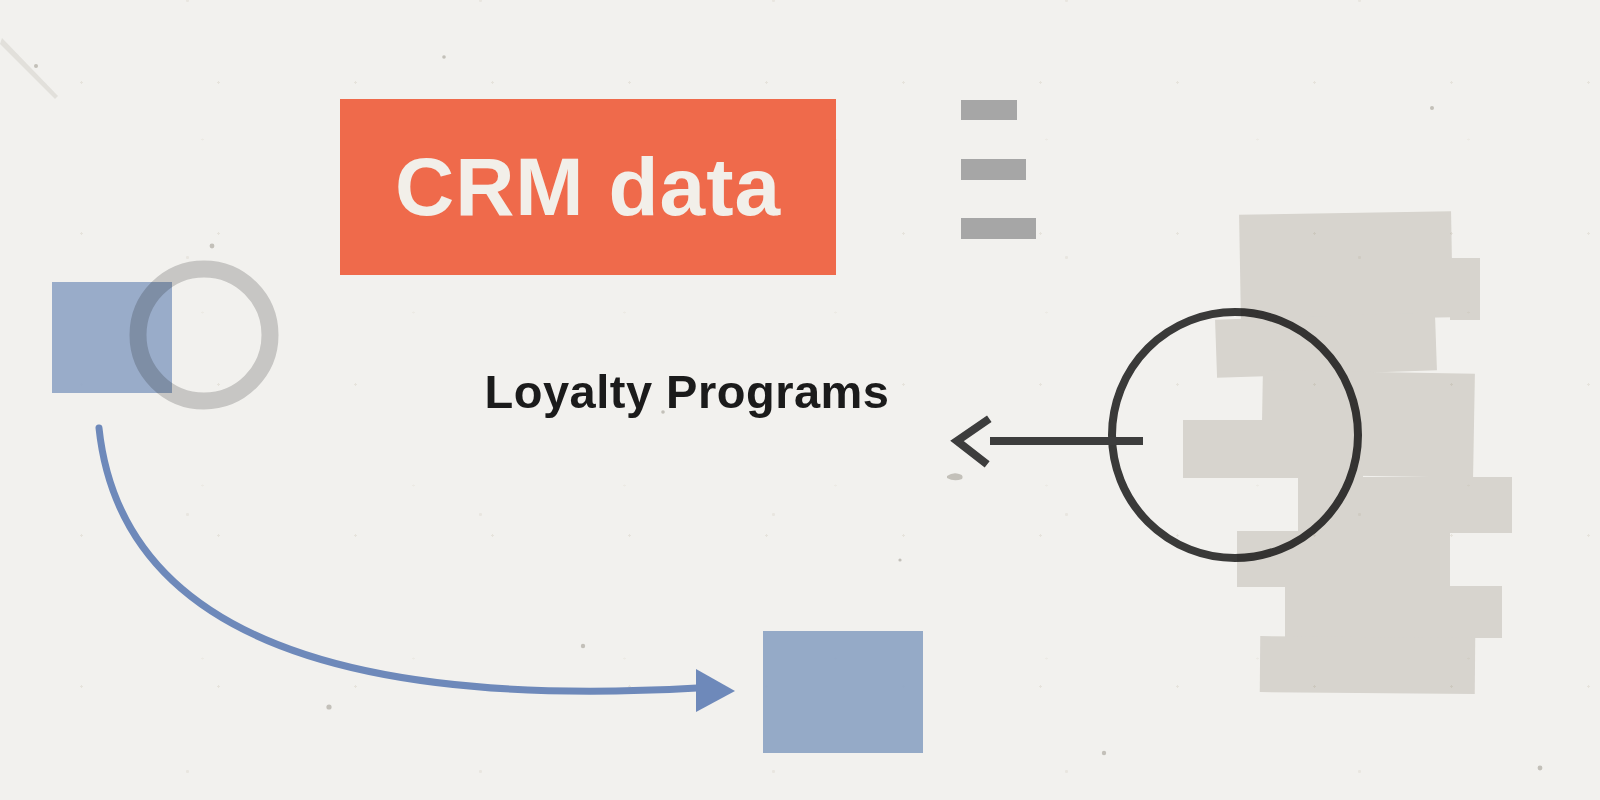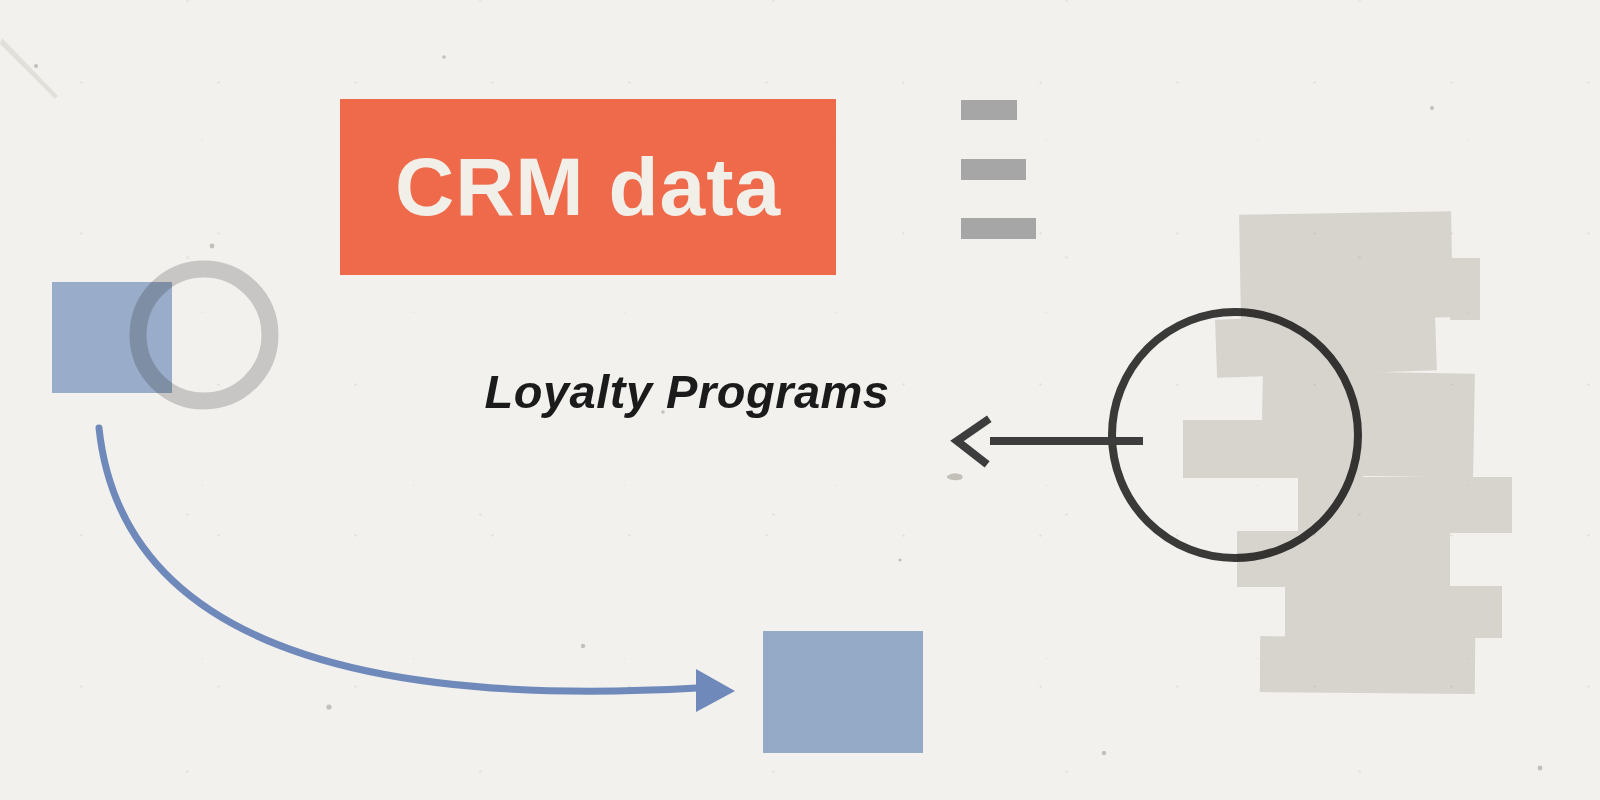--- a/index.html
+++ b/index.html
@@ -24,21 +24,21 @@
     left: 340px; top: 99px; width: 496px; height: 176px;
     display: flex; align-items: center; justify-content: center;
     font-size: 82px; font-weight: 700; letter-spacing: 1px;
     color: #f2efe9;
     white-space: nowrap;
   }
   .subtitle-label {
     position: absolute;
     left: 687px; top: 391px;
     transform: translate(-50%, -50%);
-    font-size: 47px; font-weight: 700; font-style: italic;
+    font-size: 47px; font-weight: 700; 
     letter-spacing: 0.5px;
     color: #1b1b1b;
     white-space: nowrap;
   }
 </style>
 </head>
 <body>
 
 <div class="stage">
 

